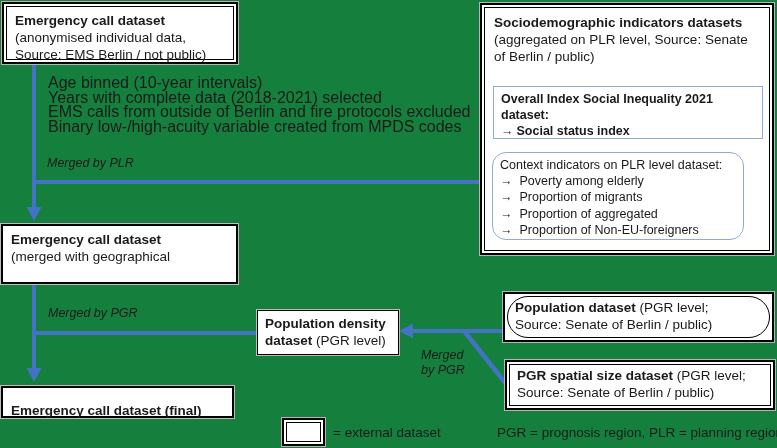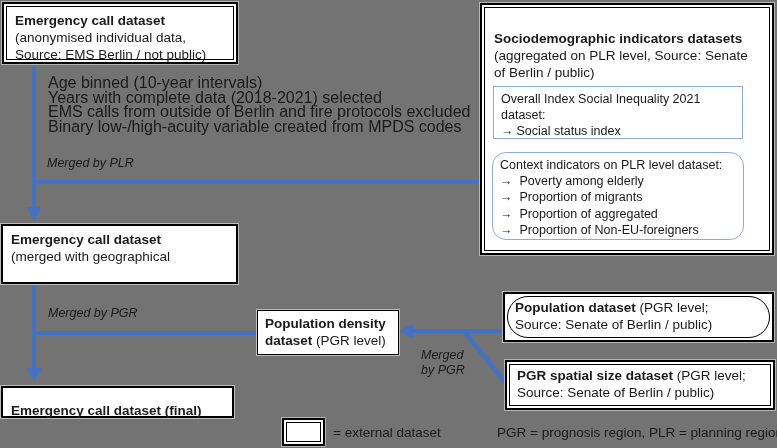--- a/index.html
+++ b/index.html
@@ -1,17 +1,17 @@
 <!DOCTYPE html>
 <html><head>
 <meta charset="utf-8">
 <style>
   html,body{margin:0;padding:0;background:#fff;}
   #stage{
-    position:relative;width:777px;height:448px;background:#737373;
+    position:relative;width:777px;height:448px;background:#15803d;
     font-family:"Liberation Sans",sans-serif;color:#1a1a1a;overflow:hidden;
   }
   .abs{position:absolute;}
   
   .ext{border:2px solid #000;outline:1px solid #b5b5b5;background:#fff;padding:2px;box-sizing:border-box;z-index:2;}
   .ext-inner{border:1px solid #000;width:100%;height:100%;box-sizing:border-box;background:#fff;}
   
   .single{border:2px solid #000;outline:1px solid #bdbdbd;background:#fff;box-sizing:border-box;z-index:2;}
   .boxpad{padding:5px 8px;}
   .t{font-size:13.5px;line-height:17px;white-space:nowrap;}
@@ -53,26 +53,26 @@
   <div class="abs" style="left:48px;top:76px;z-index:3;">
     <div class="notes">Age binned (10-year intervals)</div>
     <div class="notes">Years with complete data (2018-2021) selected</div>
     <div class="notes">EMS calls from outside of Berlin and fire protocols excluded</div>
     <div class="notes">Binary low-/high-acuity variable created from MPDS codes</div>
   </div>
 
   <div class="abs mergelab" style="left:47px;top:156px;">Merged by PLR</div>
 
   <div class="abs ext" style="left:480px;top:3px;width:294px;height:252px;">
-    <div class="ext-inner" style="position:relative;padding:22px 9px;">
+    <div class="ext-inner" style="position:relative;padding:6px 9px;">
       <div class="t b">Sociodemographic indicators datasets</div>
       <div class="t">(aggregated on PLR level, Source: Senate</div>
       <div class="t">of Berlin / public)</div>
 
-      <div class="innerbox" style="left:8px;top:78px;width:250px;height:53px;">
+      <div class="innerbox" style="left:8px;top:78px;width:270px;height:53px;font-weight:bold;">
         <div class="it">Overall Index Social Inequality 2021</div>
         <div class="it">dataset:</div>
         <div class="it"><span class="arr2">→</span><span>Social status index</span></div>
       </div>
 
       <div class="innerbox" style="left:7px;top:144px;width:252px;height:88px;border-radius:14px;">
         <div class="it">Context indicators on PLR level dataset:</div>
         <div class="it"><span class="arr">→</span><span>Poverty among elderly</span></div>
         <div class="it"><span class="arr">→</span><span>Proportion of migrants</span></div>
         <div class="it"><span class="arr">→</span><span>Proportion of aggregated</span></div>

